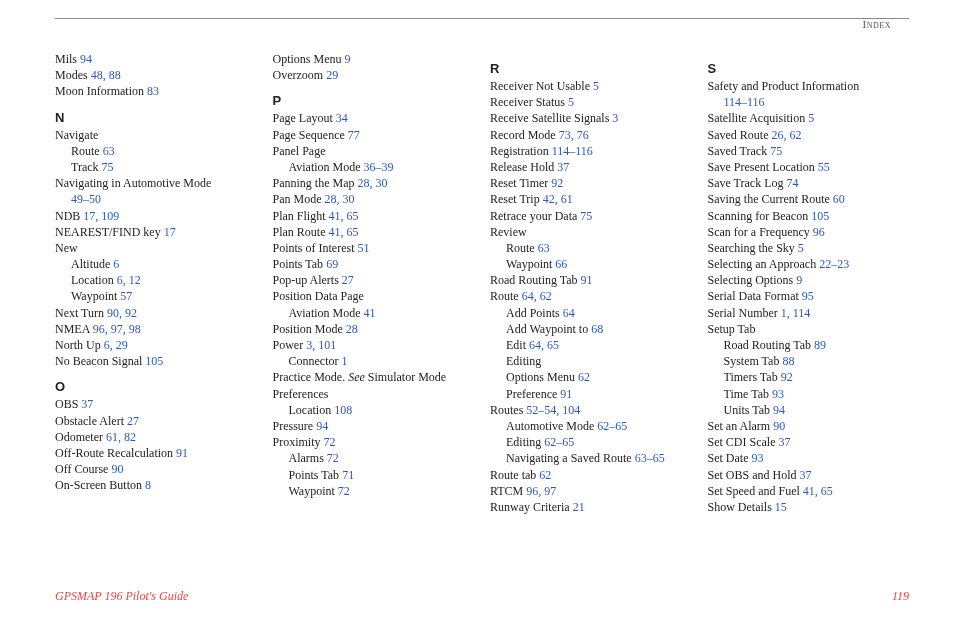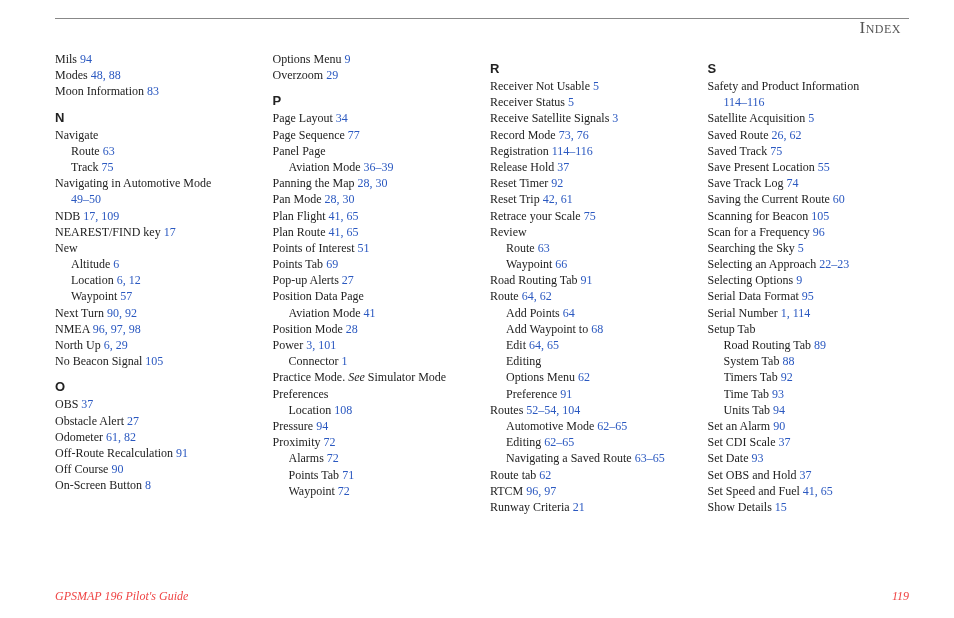--- a/index.html
+++ b/index.html
@@ -1,18 +1,18 @@
 <!DOCTYPE html>
 <html><head>
 <meta charset="utf-8">
 <style>
   html,body{margin:0;padding:0;font-family:"Times New Roman",Times,serif;font-size:12px;color:#222;background:#fff}
   .page{width:954px;height:618px;box-sizing:border-box;padding:18px 45px 0 55px;position:relative}
   .hr{border:none;border-top:1px solid #888;margin:0 0 6px 0}
-  .header-label{position:absolute;top:18px;right:53px;font-size:17px;letter-spacing:.5px;color:#555;font-variant:small-caps}
+  .header-label{position:absolute;top:18px;right:63px;font-size:11px;letter-spacing:.5px;color:#555;font-variant:small-caps}
   .cols{display:flex;gap:16px;margin-top:32px}
   .col{flex:1;min-width:0;padding-right:14px}
   .entry{line-height:1.35;white-space:nowrap;overflow:hidden}
   .lvl1{margin-left:0}
   .lvl2{margin-left:16px}
   .letter{font-weight:bold;font-size:13px;margin-top:10px;margin-bottom:2px;font-family:Arial,Helvetica,sans-serif}
   .pg{color:#2a58c0}
   .see{font-style:italic}
   .footer{position:absolute;bottom:14px;left:55px;right:45px;display:flex;justify-content:space-between;font-style:italic;color:#ef4444;font-size:12px}
 </style>
@@ -83,21 +83,21 @@
       <div class="col">
         <div class="letter">R</div>
         <div class="entry lvl1"><span>Receiver Not Usable</span><span>  </span><span class="pg">5</span></div>
         <div class="entry lvl1"><span>Receiver Status</span><span>  </span><span class="pg">5</span></div>
         <div class="entry lvl1"><span>Receive Satellite Signals</span><span>  </span><span class="pg">3</span></div>
         <div class="entry lvl1"><span>Record Mode</span><span>  </span><span class="pg">73, 76</span></div>
         <div class="entry lvl1"><span>Registration</span><span>  </span><span class="pg">114–116</span></div>
         <div class="entry lvl1"><span>Release Hold</span><span>  </span><span class="pg">37</span></div>
         <div class="entry lvl1"><span>Reset Timer</span><span>  </span><span class="pg">92</span></div>
         <div class="entry lvl1"><span>Reset Trip</span><span>  </span><span class="pg">42, 61</span></div>
-        <div class="entry lvl1"><span>Retrace your Scale</span><span>  </span><span class="pg">75</span></div>
+        <div class="entry lvl1"><span>Retrace your Data</span><span>  </span><span class="pg">75</span></div>
         <div class="entry lvl1"><span>Review</span></div>
         <div class="entry lvl2"><span>Route</span><span>  </span><span class="pg">63</span></div>
         <div class="entry lvl2"><span>Waypoint</span><span>  </span><span class="pg">66</span></div>
         <div class="entry lvl1"><span>Road Routing Tab</span><span>  </span><span class="pg">91</span></div>
         <div class="entry lvl1"><span>Route</span><span>  </span><span class="pg">64, 62</span></div>
         <div class="entry lvl2"><span>Add Points</span><span>  </span><span class="pg">64</span></div>
         <div class="entry lvl2"><span>Add Waypoint to</span><span>  </span><span class="pg">68</span></div>
         <div class="entry lvl2"><span>Edit</span><span>  </span><span class="pg">64, 65</span></div>
         <div class="entry lvl2"><span>Editing</span></div>
         <div class="entry lvl2"><span>Options Menu</span><span>  </span><span class="pg">62</span></div>

